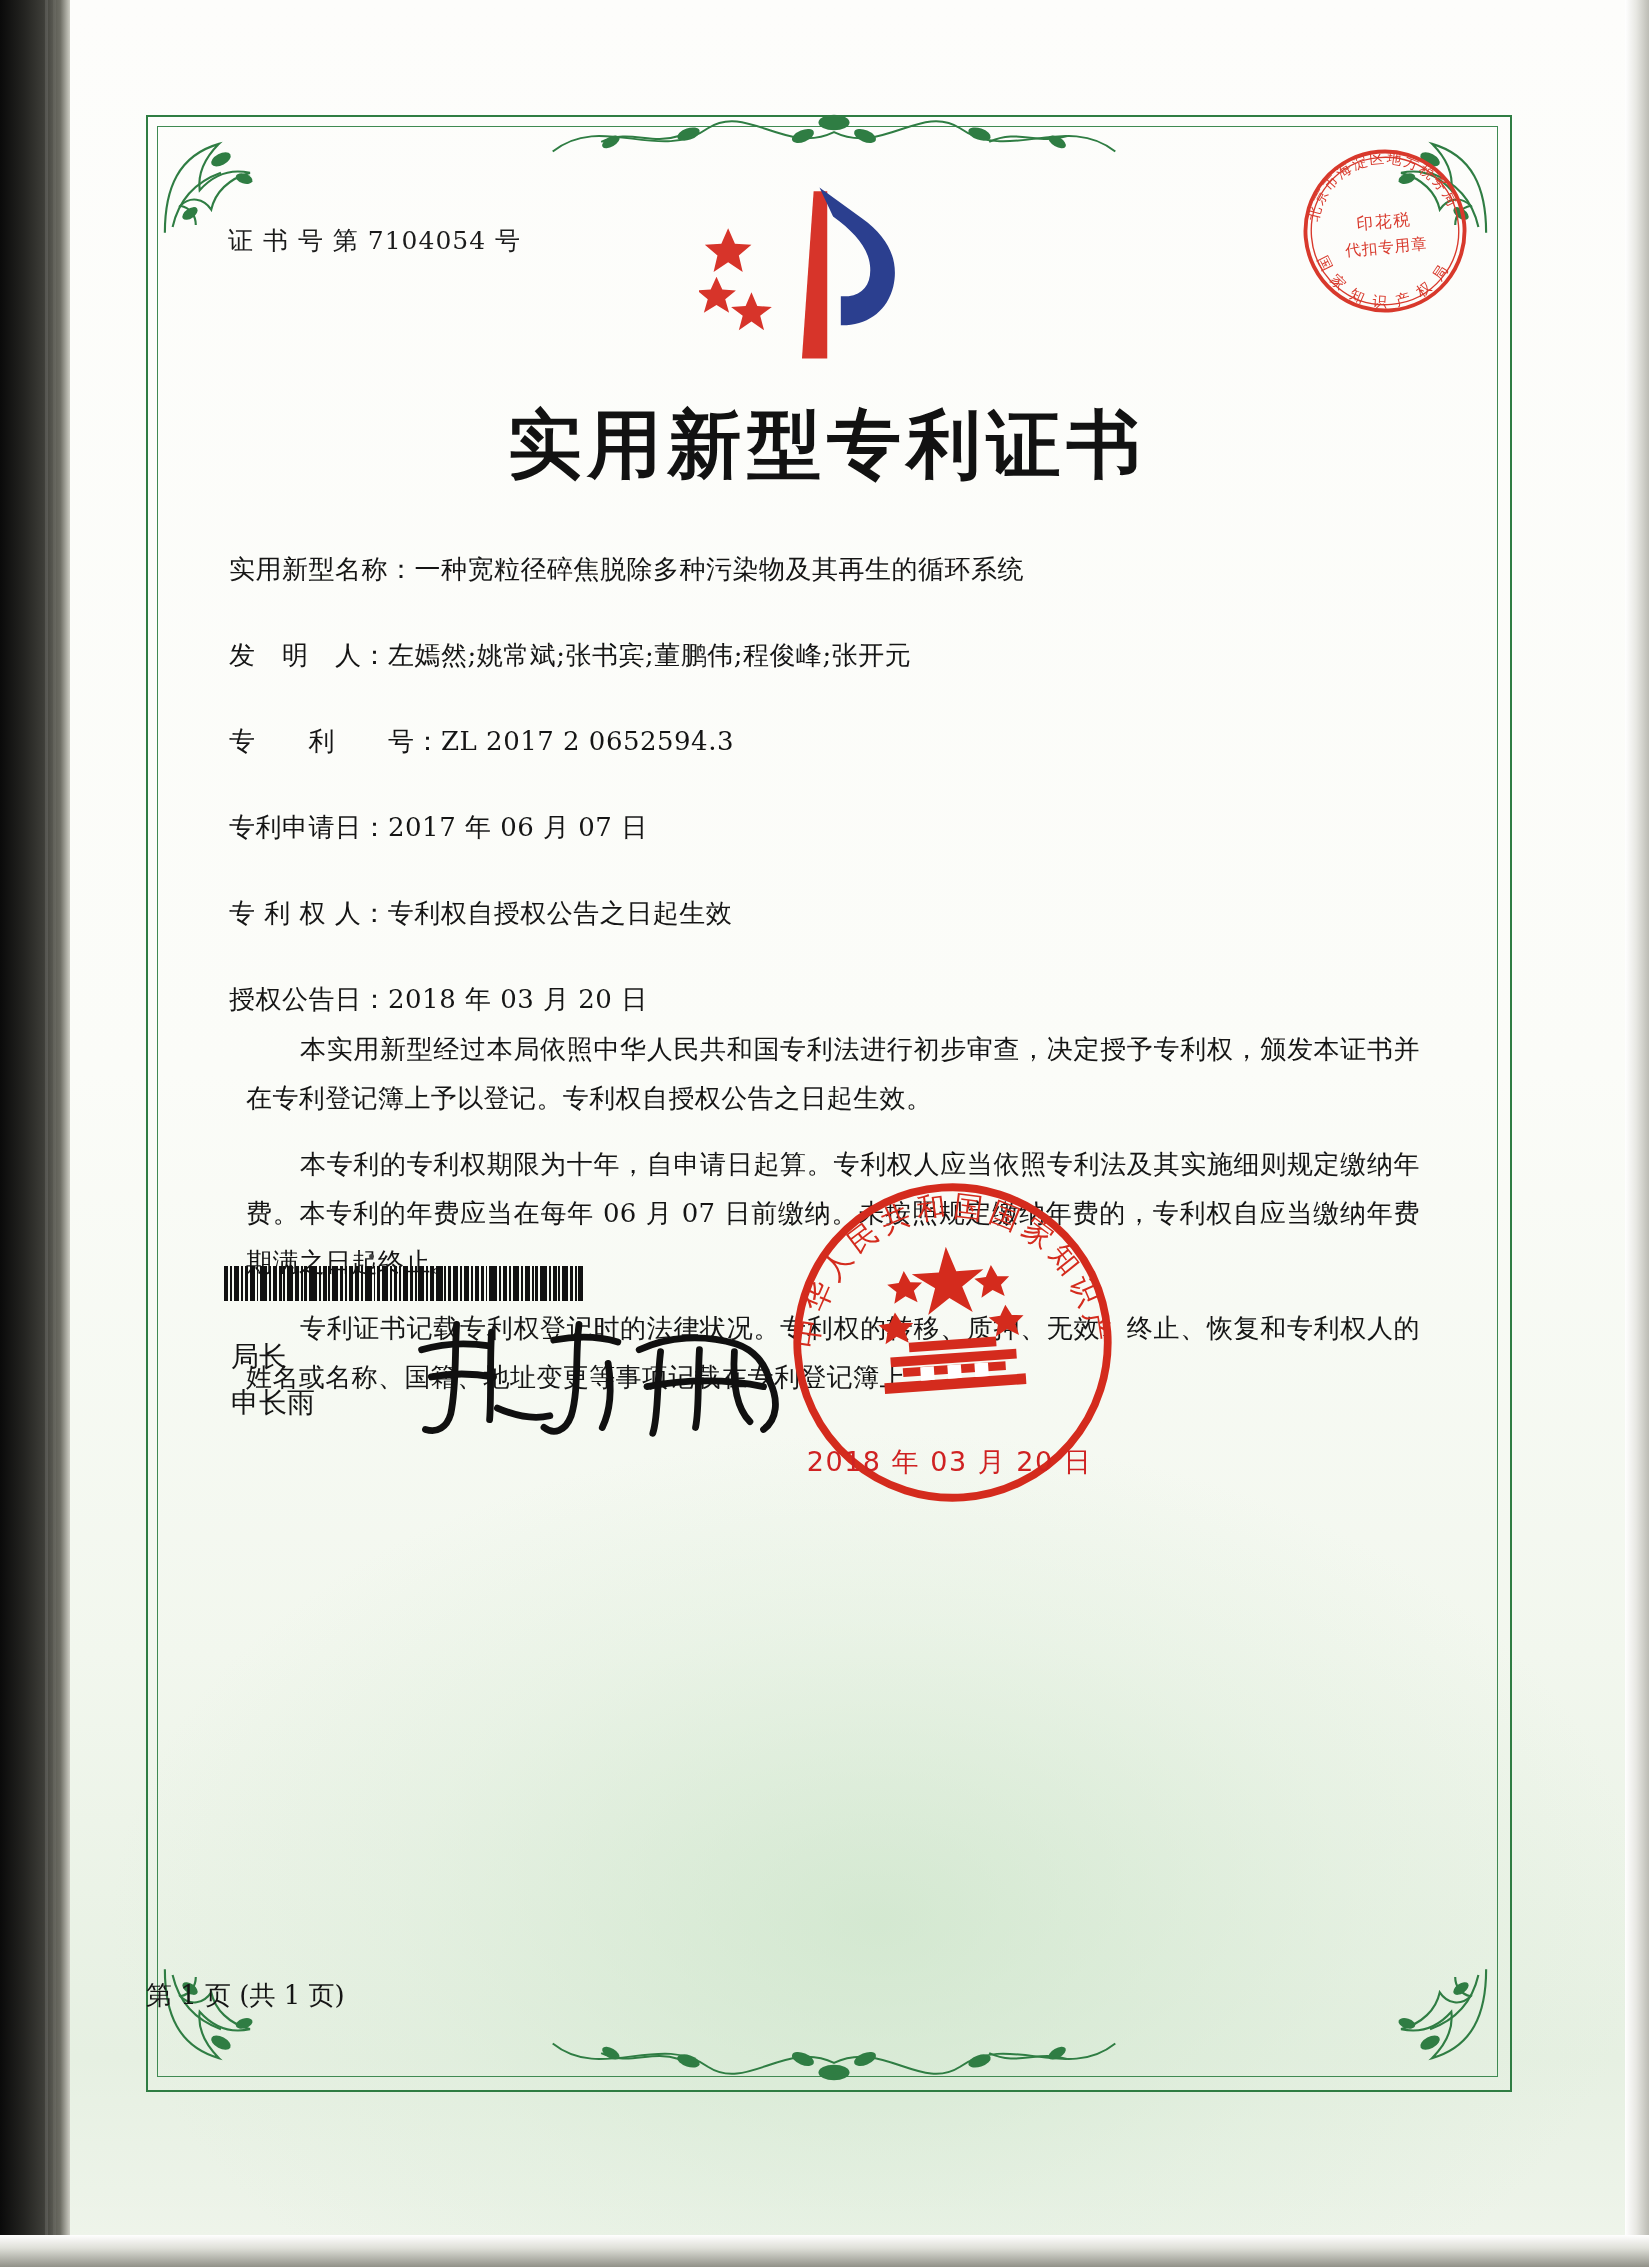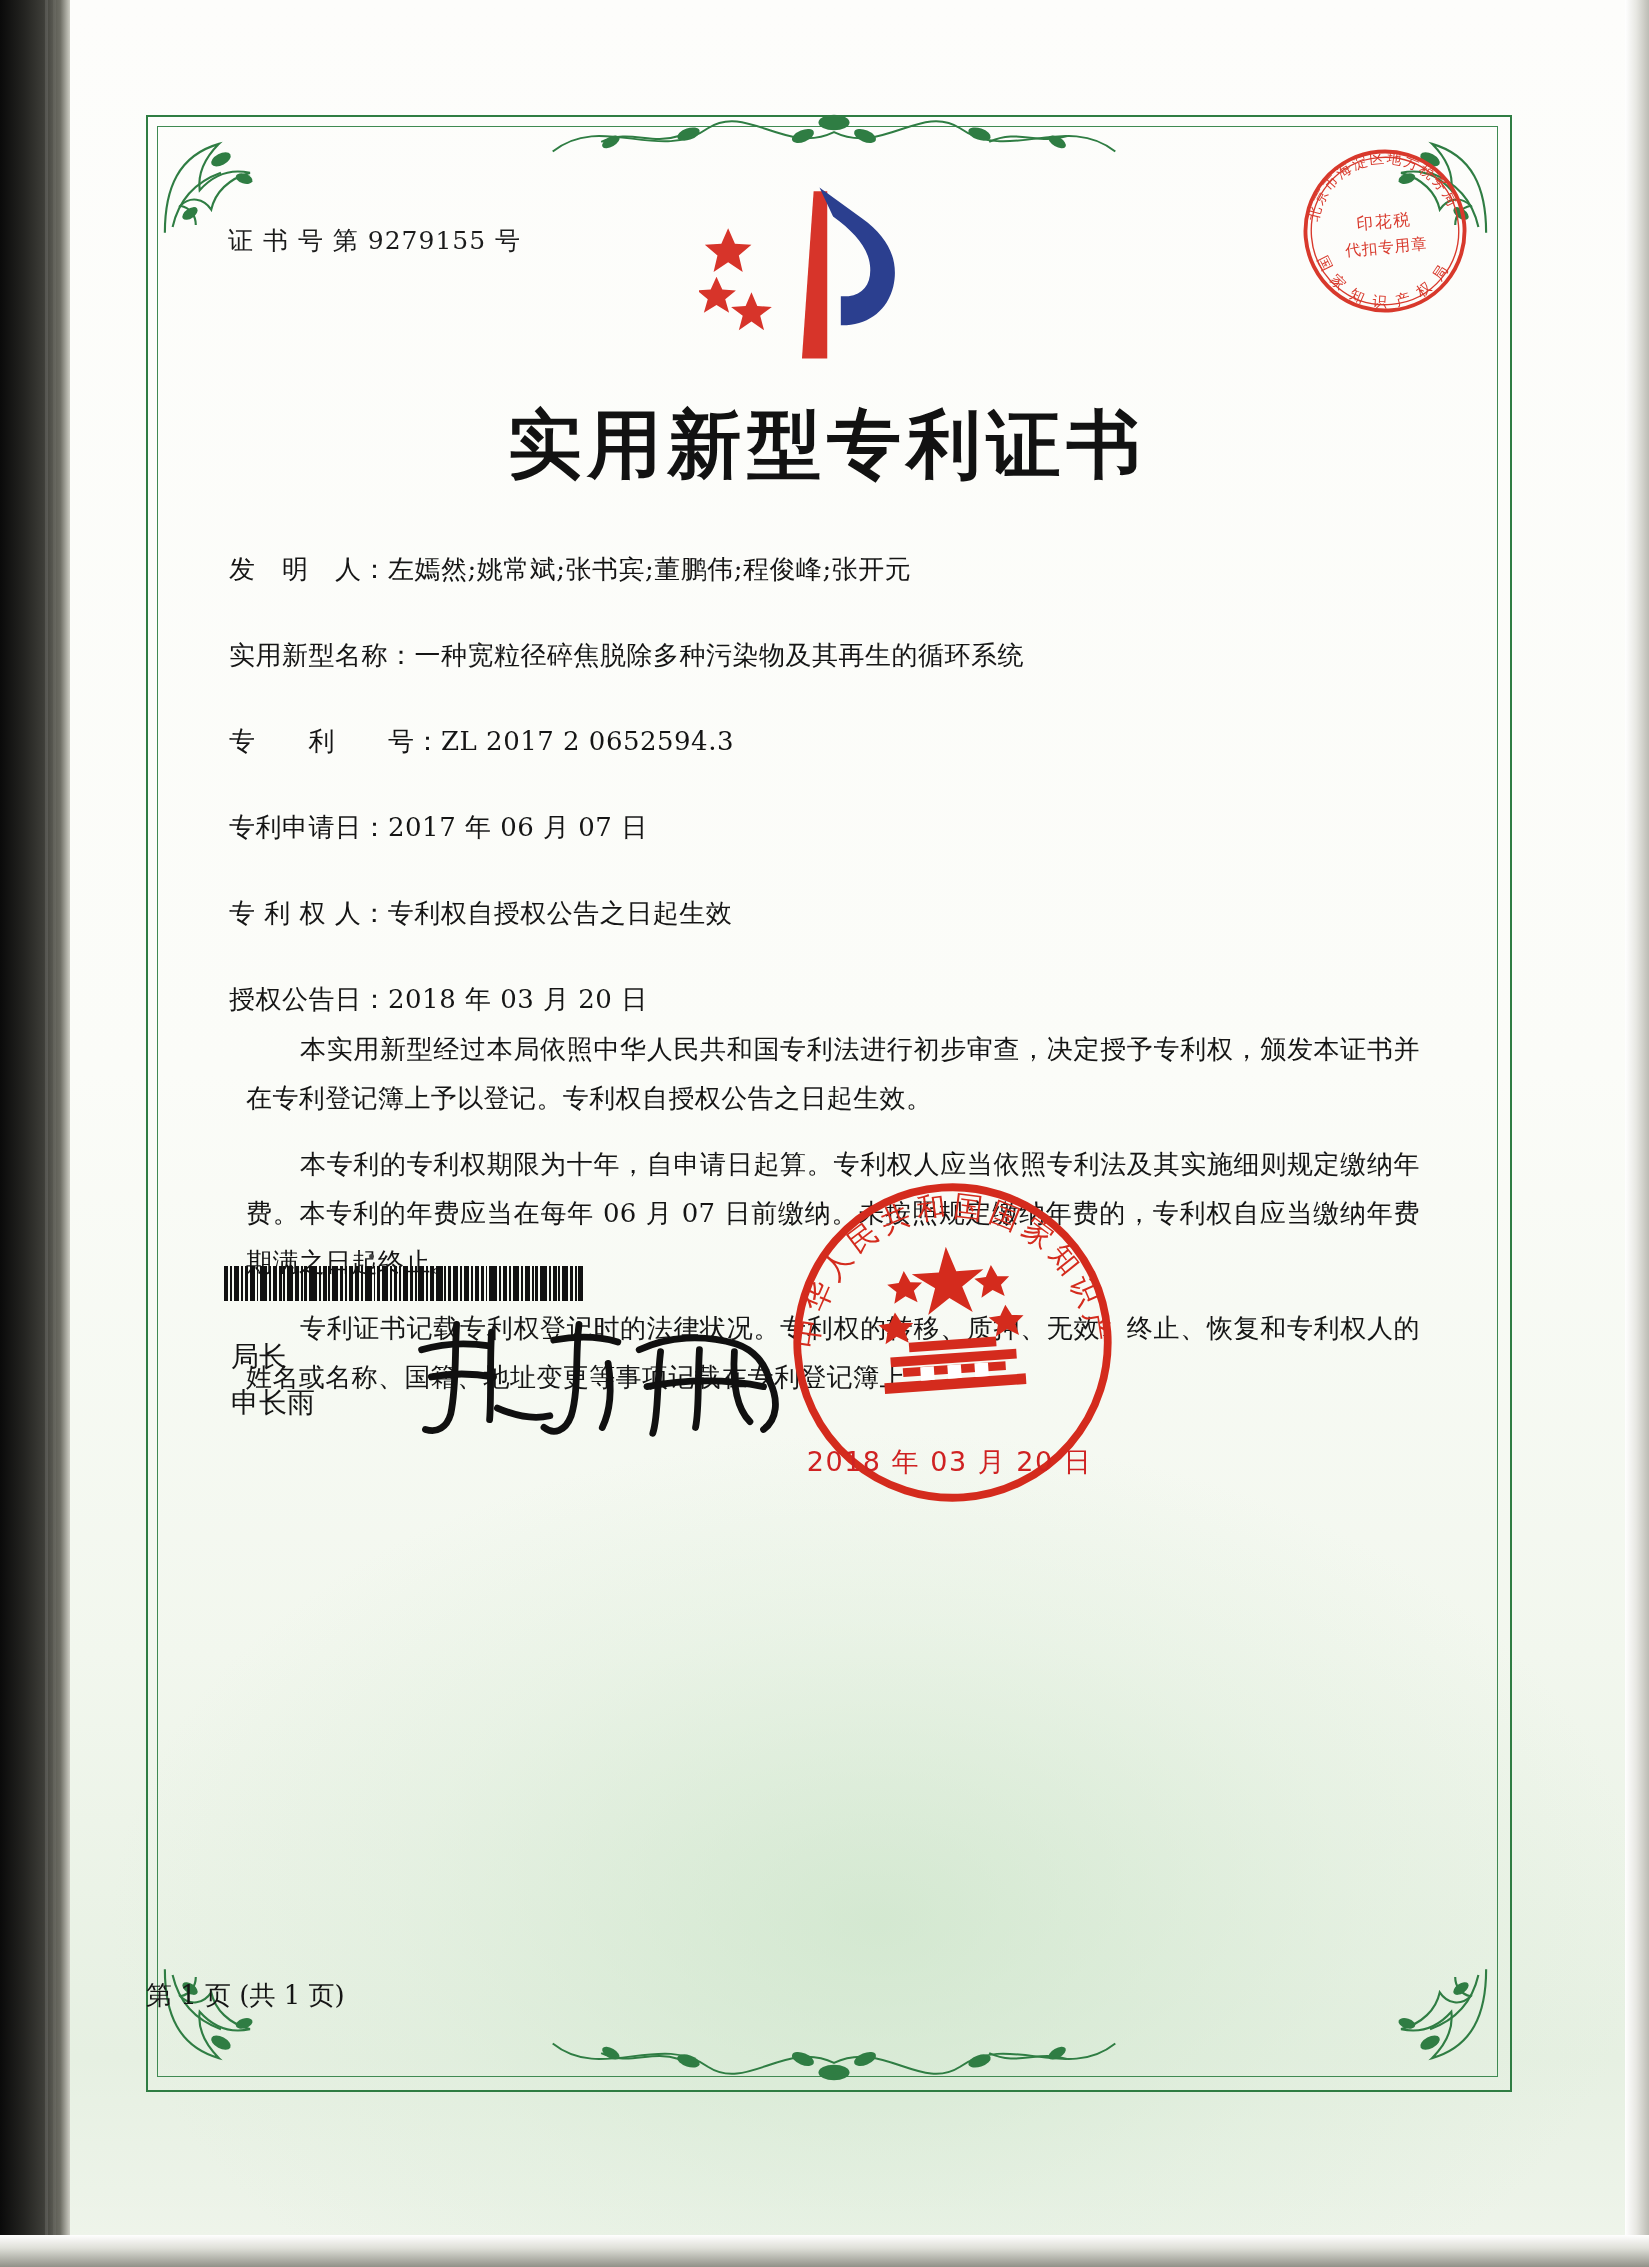--- a/index.html
+++ b/index.html
@@ -326,21 +326,21 @@
         <ellipse cx="150" cy="32" rx="12" ry="6" transform="rotate(-18 150 32)" fill="currentColor" stroke="none"></ellipse>
         <ellipse cx="450" cy="32" rx="12" ry="6" transform="rotate(18 450 32)" fill="currentColor" stroke="none"></ellipse>
         <ellipse cx="70" cy="40" rx="10" ry="5" transform="rotate(-30 70 40)" fill="currentColor" stroke="none"></ellipse>
         <ellipse cx="530" cy="40" rx="10" ry="5" transform="rotate(30 530 40)" fill="currentColor" stroke="none"></ellipse>
       </g>
     </svg>
   </div>
 
   <div class="content">
 
-    <div class="cert-no">证 书 号 第 9279155 号</div>
+    <div class="cert-no">证 书 号 第 7104054 号</div>
 
     <div class="logo">
       <svg viewBox="0 0 280 210">
         <g fill="#d7342a">
           <polygon points="30,62 37,78 54,79 41,90 45,107 30,97 15,107 19,90 6,79 23,78"></polygon>
           <polygon points="18,112 24,125 38,126 27,135 31,149 18,141 5,149 9,135 -2,126 12,125"></polygon>
           <polygon points="54,128 60,142 75,143 63,152 67,167 54,158 41,167 45,152 33,143 48,142"></polygon>
         </g>
         <path d="M118 24 L132 24 L132 196 L106 196 Z" fill="#d7342a"></path>
         <path d="M124 20 L168 52 C196 72 206 96 200 122 C194 146 176 160 152 162 L146 162 L146 132 L154 132 C170 130 178 118 176 100 C174 82 160 66 138 50 Z" fill="#2b3f8f"></path>
@@ -363,24 +363,24 @@
           <text x="105" y="96" text-anchor="middle" font-size="17" fill="#d8392c" font-family="DejaVu Sans, sans-serif" letter-spacing="2">印花税</text>
           <text x="105" y="122" text-anchor="middle" font-size="16" fill="#d8392c" font-family="DejaVu Sans, sans-serif" letter-spacing="1">代扣专用章</text>
         </g>
       </svg>
     </div>
 
     <div class="title">实用新型专利证书</div>
 
     <div class="fields">
       <div class="field">
+        <span class="lbl">实用新型名称：</span><span class="val">一种宽粒径碎焦脱除多种污染物及其再生的循环系统</span>
+      </div>
+      <div class="field">
         <span class="lbl">发　明　人：</span><span class="val">左嫣然;姚常斌;张书宾;董鹏伟;程俊峰;张开元</span>
-      </div>
-      <div class="field">
-        <span class="lbl">实用新型名称：</span><span class="val">一种宽粒径碎焦脱除多种污染物及其再生的循环系统</span>
       </div>
       <div class="field">
         <span class="lbl">专　　利　　号：</span><span class="val">ZL 2017 2 0652594.3</span>
       </div>
       <div class="field">
         <span class="lbl">专利申请日：</span><span class="val">2017 年 06 月 07 日</span>
       </div>
       <div class="field">
         <span class="lbl">专 利 权 人：</span><span class="val">专利权自授权公告之日起生效</span>
       </div>

